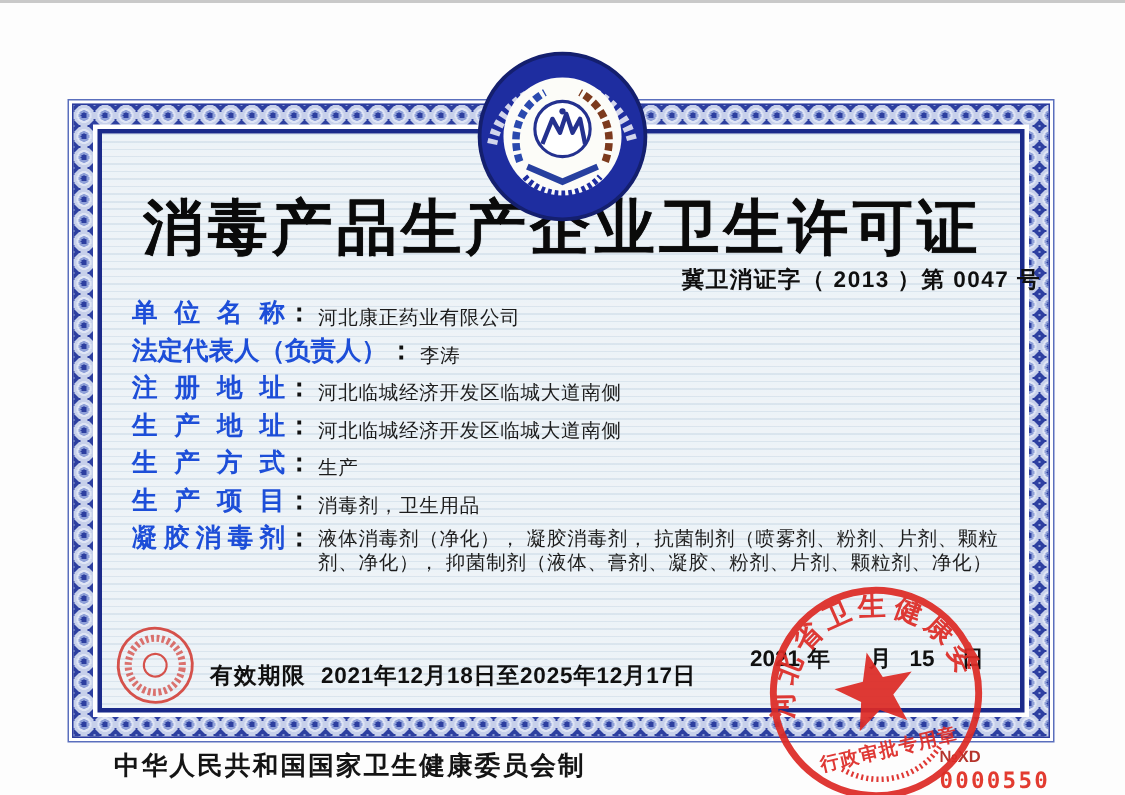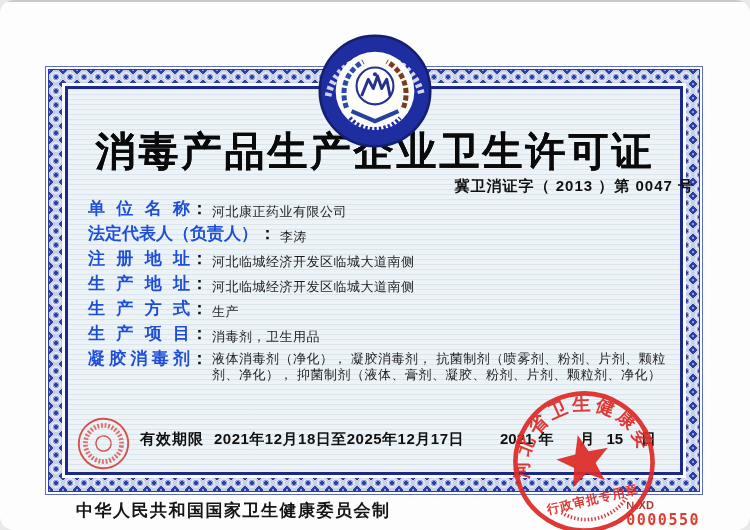--- a/index.html
+++ b/index.html
@@ -1,19 +1,19 @@
 <!DOCTYPE html>
 <html><head>
 <meta charset="utf-8">
 <style>
   html,body{margin:0;padding:0;background:#e9e9e9;}
   .page{
     position:relative;width:750px;height:530px;background:#fdfdfd;
     font-family:"Liberation Sans","DejaVu Sans",sans-serif;color:#111;
-    overflow:hidden;margin:0 auto;border-radius:14px;
+    overflow:hidden;margin:0 auto;
   }
   .topline{position:absolute;left:0;top:0;width:750px;height:2px;background:#c9c9c9;}
 
   
   .frame-outer{position:absolute;left:45px;top:66px;width:658px;height:429px;
     border:1px solid #5a6fbd;box-sizing:border-box;background:#fff;}
   .frame-band{position:absolute;left:48px;top:69px;width:652px;height:423px;box-sizing:border-box;
     border:1px solid #2c3c9e;
     background:
       repeating-radial-gradient(circle at 7px 7px, #2d3fa0 0 2px, #8fa0d8 2px 3.5px, #dfe5f5 3.5px 5px, #c7d0ea 5px 7px),
@@ -40,21 +40,21 @@
   .frow{display:flex;align-items:flex-start;min-height:24px;line-height:22px;}
   .flabel{font-size:17px;font-weight:bold;color:#1d4ed8;white-space:nowrap;}
   .flabel.j4{display:inline-block;width:102px;text-align:justify;text-align-last:justify;}
   .fcolon{font-size:17px;font-weight:bold;margin:0 4px 0 1px;}
   .fvalue{font-size:13px;color:#1c1c1c;padding-top:3px;letter-spacing:.5px;}
   .frow.wrap .fvalue{width:478px;line-height:16px;}
 
   .note{position:absolute;left:86px;top:377px;width:606px;z-index:3;
     font-size:11px;line-height:12.5px;font-weight:bold;color:#141414;text-indent:8px;}
 
-  .validity{position:absolute;left:140px;top:430px;z-index:3;font-size:15px;color:#101010;
+  .validity{position:absolute;left:140px;top:441px;z-index:3;font-size:15px;color:#101010;
     display:flex;align-items:baseline;}
   .validity .vlabel{font-weight:bold;margin-right:10px;letter-spacing:1px;}
   .validity .vvalue{font-weight:600;letter-spacing:.5px;}
 
   .issue-date{position:absolute;left:500px;top:430px;z-index:3;font-size:15px;font-weight:600;
     color:#101010;display:flex;align-items:baseline;}
   .issue-date span{display:inline-block;}
   .d-year{margin-right:5px;}
   .d-yearsfx{margin-right:26px;}
   .d-monthsfx{margin-right:12px;}

